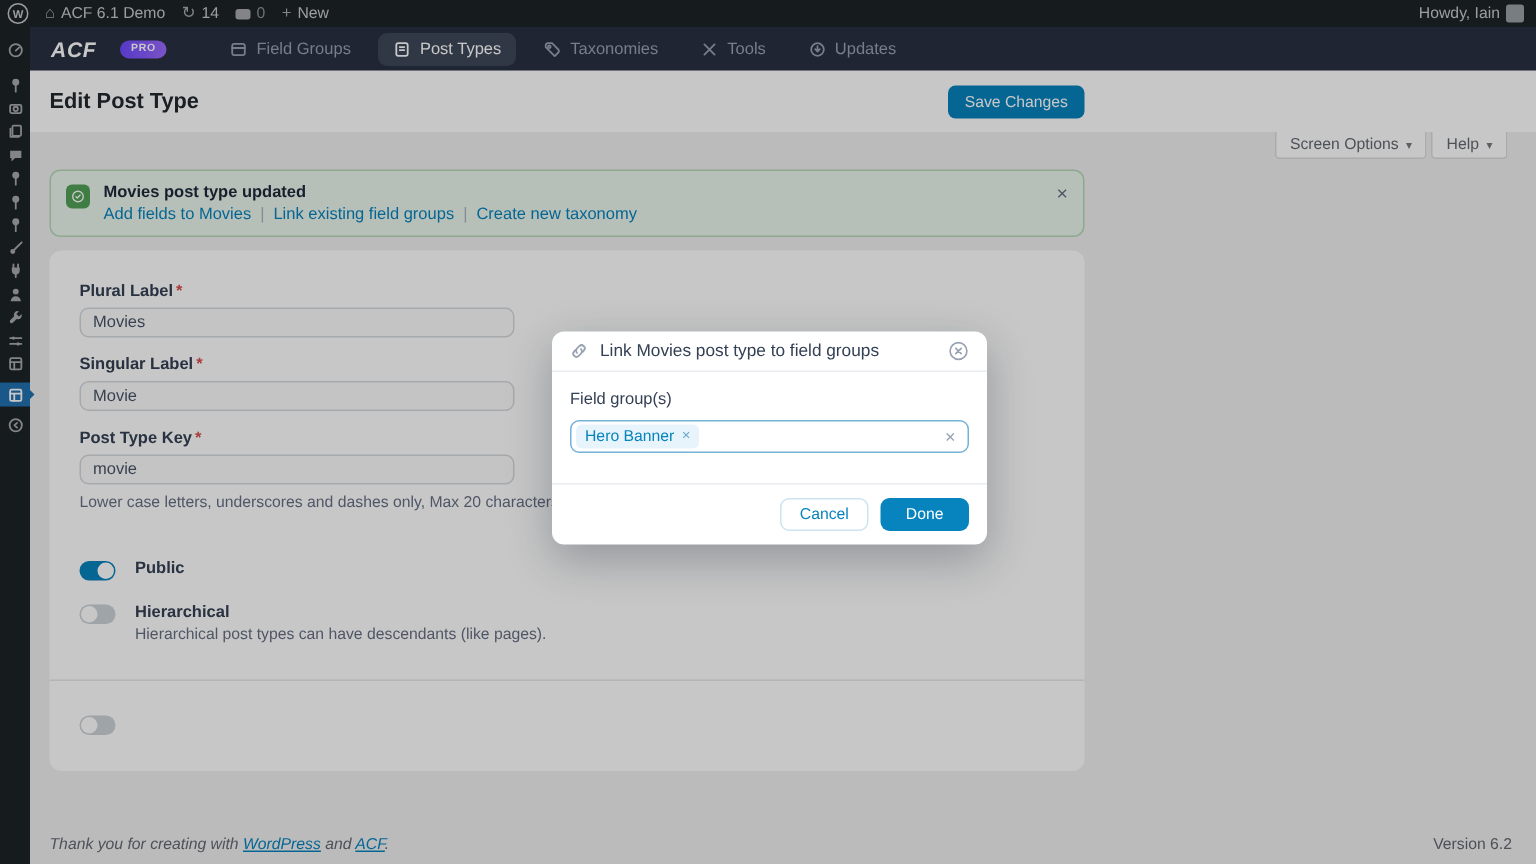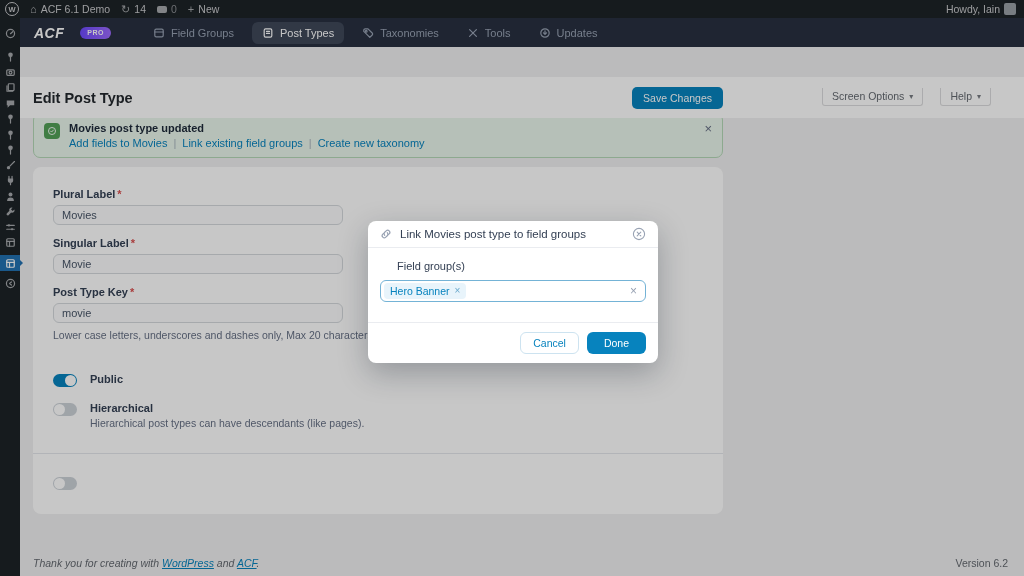--- a/index.html
+++ b/index.html
@@ -33,27 +33,27 @@
   .acf-nav{position:absolute;top:18px;left:20px;right:0;height:29px;background:#283040;
     display:flex;align-items:center;padding:0 14px;z-index:8;gap:16px;}
   .acf-logo{color:#fff;font-weight:bold;font-style:italic;font-size:14px;letter-spacing:.5px;}
   .pro-badge{background:linear-gradient(95deg,#6d4aff,#9e6bff);color:#fff;font-size:7px;font-weight:bold;
     border-radius:8px;padding:2.5px 7px;letter-spacing:.5px;}
   .acf-tabs{display:flex;align-items:center;gap:8px;margin-left:16px;}
   .acf-tab{display:flex;align-items:center;gap:6px;color:#98a2b3;font-size:11px;padding:5px 10px;border-radius:6px;justify-content:flex-end;}
   .acf-tab svg{width:12px;height:12px;stroke:currentColor;stroke-width:1.2;fill:none;stroke-linecap:round;stroke-linejoin:round;}
   .acf-tab.active{background:#3f4859;color:#fff;}
   
-  .page-header{position:absolute;top:47px;left:20px;right:0;height:41px;background:#fff;z-index:4;margin-top:30px;}
+  .page-header{position:absolute;top:47px;left:20px;right:0;height:41px;background:#fff;z-index:4;}
   .page-header-inner{width:690px;margin-left:13px;height:100%;display:flex;align-items:center;}
   .page-title{font-size:14.5px;font-weight:bold;color:#23282d;}
   .btn-primary{background:#0783be;color:#fff;border:none;border-radius:5px;font-size:10.5px;
     padding:5px 11px;margin-left:auto;font-family:inherit;}
   
-  .screen-meta{position:absolute;top:88px;right:33px;display:flex;gap:17px;z-index:4;}
+  .screen-meta{position:absolute;top:88px;right:19px;display:flex;gap:3px;z-index:4;}
   .meta-tab{background:#fff;border:1px solid #dcdcde;border-top:none;color:#646970;font-size:10.5px;
     padding:2px 9px 3px;border-radius:0 0 3px 3px;display:flex;align-items:center;gap:5px;}
   .meta-arrow{font-size:8px;color:#787c82;}
   
   .content{position:absolute;left:33px;top:113px;width:690px;z-index:3;}
   .notice{background:#eaf6ec;border:1px solid #b5d9b8;border-radius:7px;padding:8px 30px 8px 10px;
     display:flex;gap:9px;position:relative;box-sizing:border-box;}
   .notice-check{width:16px;height:16px;background:#52a158;border-radius:4px;flex:0 0 auto;
     display:flex;align-items:center;justify-content:center;margin-top:1px;}
   .notice-check svg{width:12px;height:12px;}
@@ -88,21 +88,21 @@
   .overlay{position:absolute;inset:0;background:rgba(0,0,0,0.22);z-index:40;}
   .modal{position:absolute;left:368px;top:221px;width:290px;background:#fff;border-radius:8px;z-index:50;
     box-shadow:0 10px 30px rgba(16,24,40,.28);box-sizing:border-box;}
   .modal-head{display:flex;align-items:center;gap:8px;padding:6px 12px;border-bottom:1px solid #eaecf0;}
   .modal-title{font-size:11.5px;color:#344054;}
   .link-icon{color:#98a2b3;display:flex;}
   .link-icon svg{width:12px;height:12px;stroke:currentColor;stroke-width:1.2;fill:none;stroke-linecap:round;}
   .modal-close{margin-left:auto;color:#98a2b3;display:flex;}
   .modal-close svg{width:14px;height:14px;stroke:currentColor;stroke-width:1.1;fill:none;stroke-linecap:round;}
   .modal-body{padding:12px 12px 20px;}
-  .modal-field-label{font-size:11px;color:#344054;margin-bottom:8px;margin-left:17px;}
+  .modal-field-label{font-size:11px;color:#344054;margin-bottom:8px;}
   .select-box{border:1px solid #74b3d6;border-radius:6px;min-height:16px;display:flex;align-items:center;
     padding:2px 8px 2px 3px;gap:4px;}
   .tag{background:#e8f4fb;color:#0783be;font-size:10.5px;border-radius:4px;padding:2px 6px;
     display:inline-flex;align-items:center;gap:5px;}
   .tag-x{color:#6aa9cc;font-size:10px;line-height:1;}
   .select-clear{margin-left:auto;color:#98a2b3;font-size:12px;line-height:1;}
   .modal-foot{border-top:1px solid #eaecf0;padding:9px 12px;display:flex;justify-content:flex-end;gap:8px;}
   .btn-cancel{background:#fff;border:1px solid #cde3f0;color:#0783be;border-radius:6px;font-size:10.5px;
     padding:4px 12px;font-family:inherit;}
   .btn-done{background:#0783be;border:none;color:#fff;border-radius:6px;font-size:10.5px;

